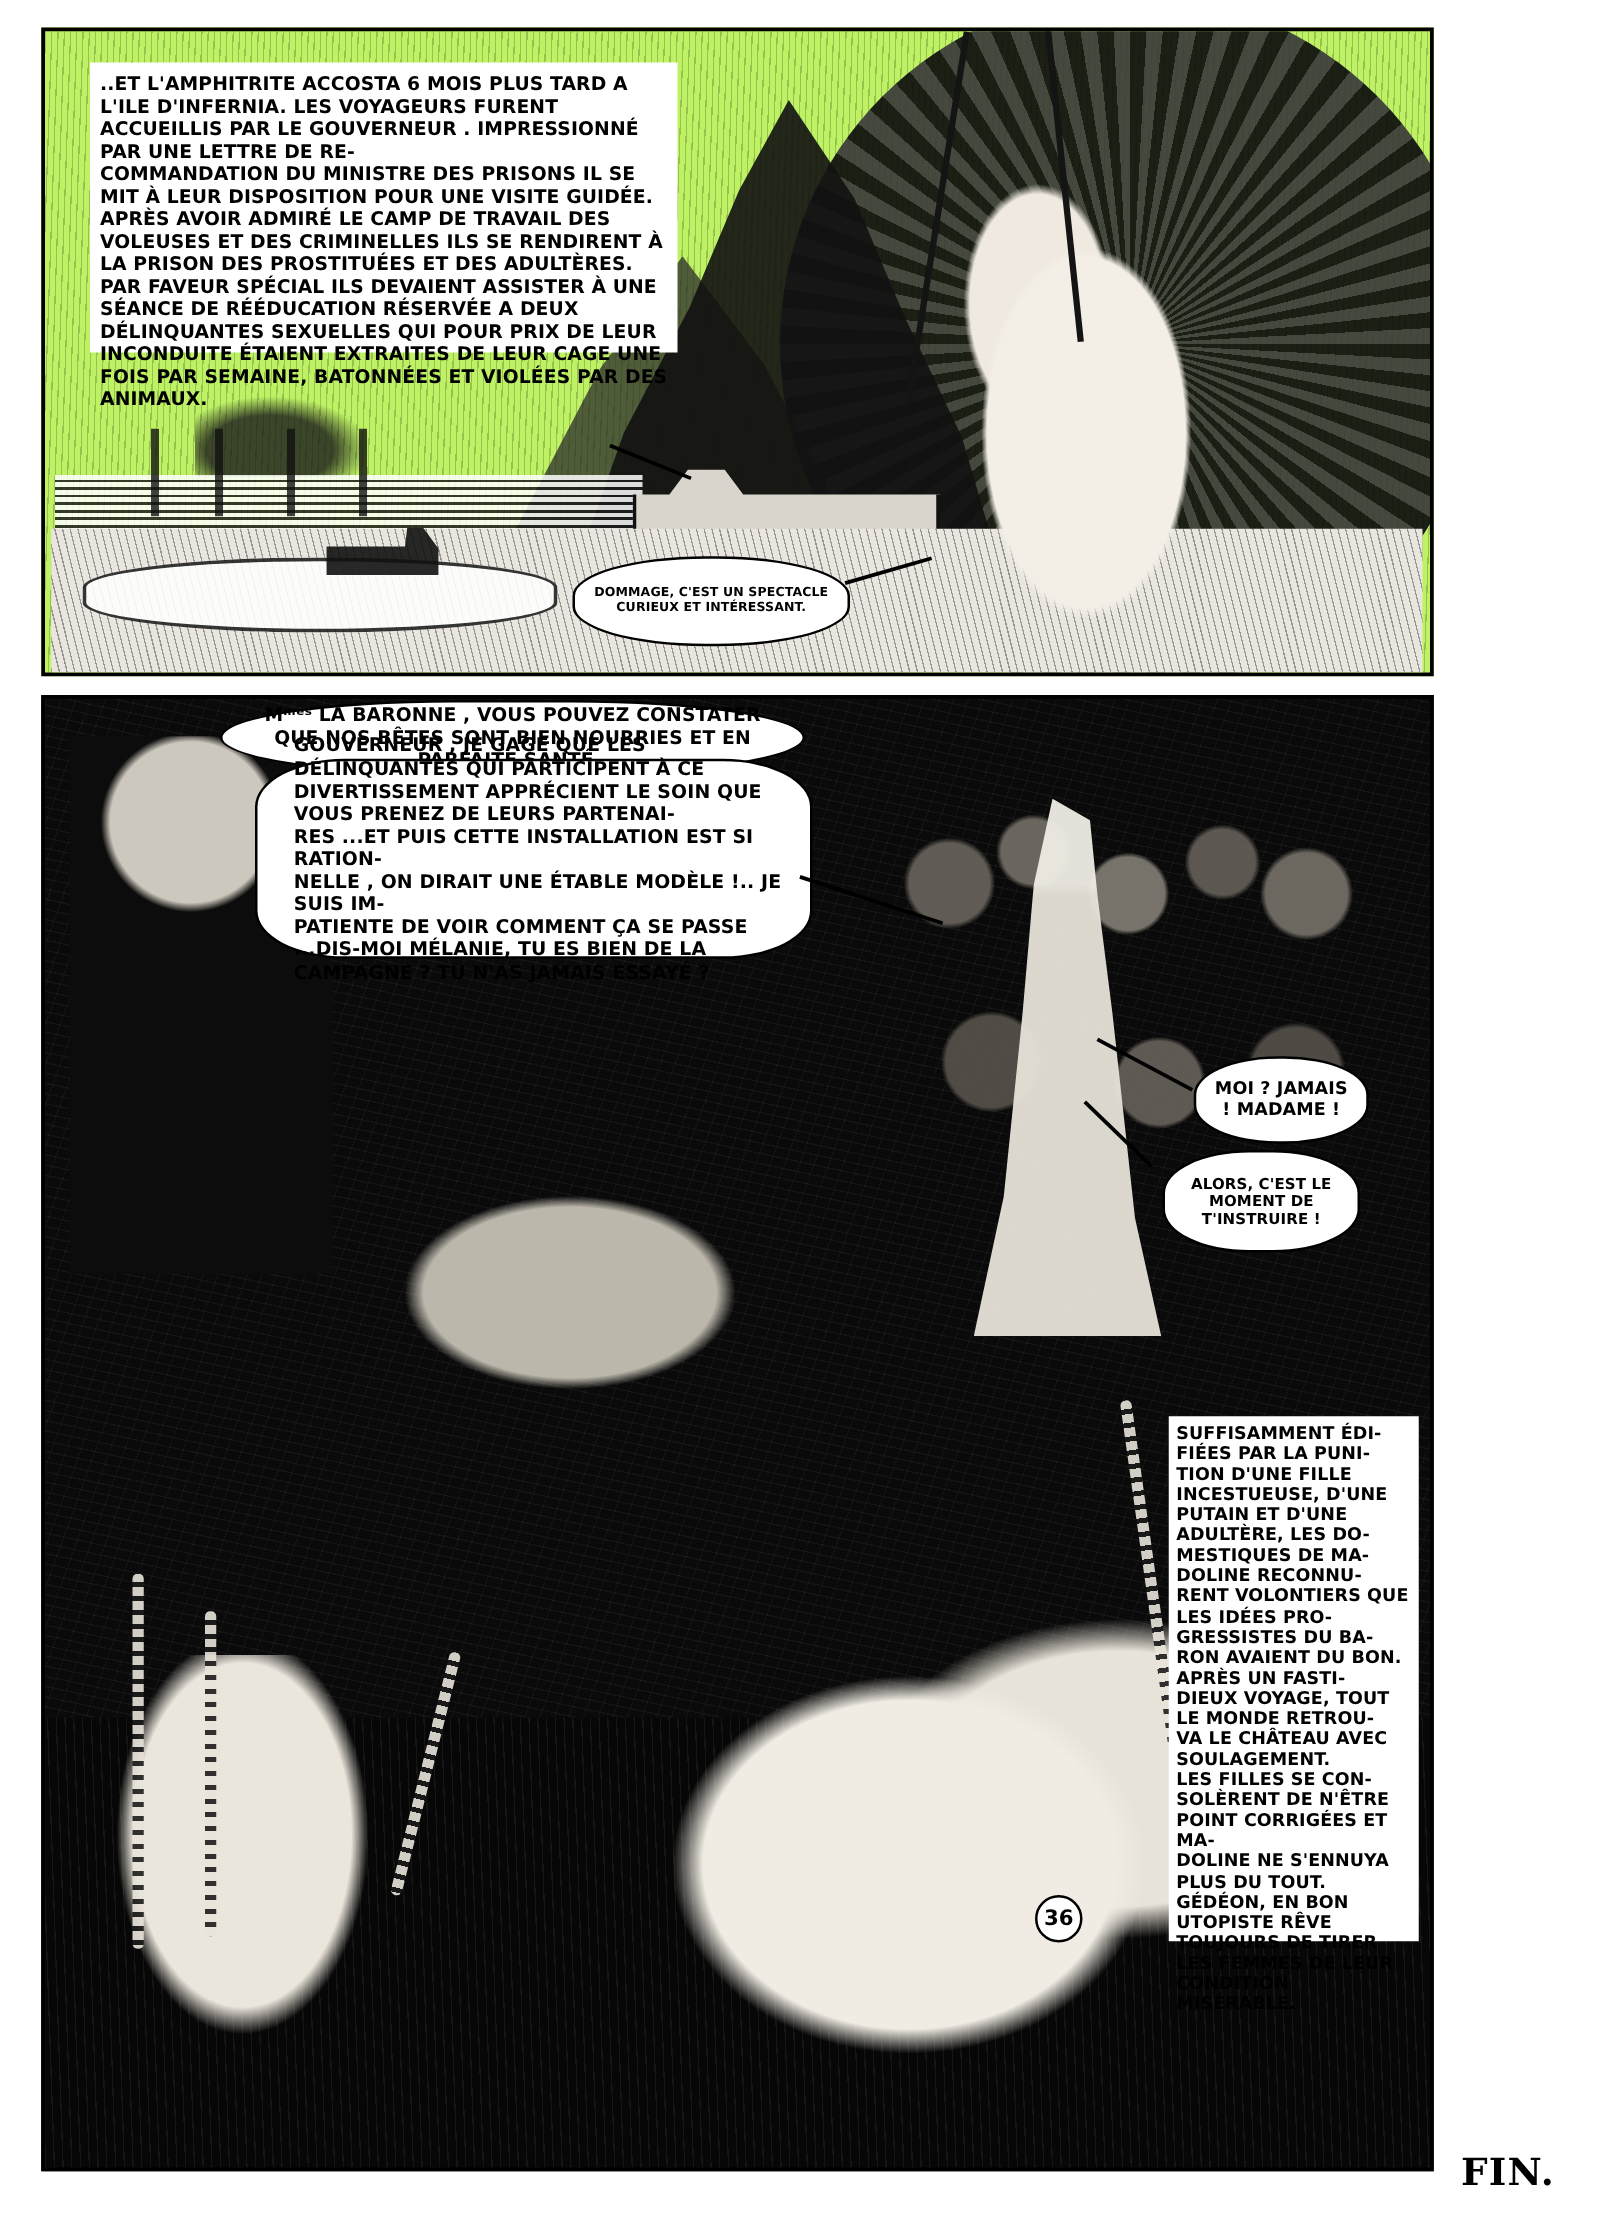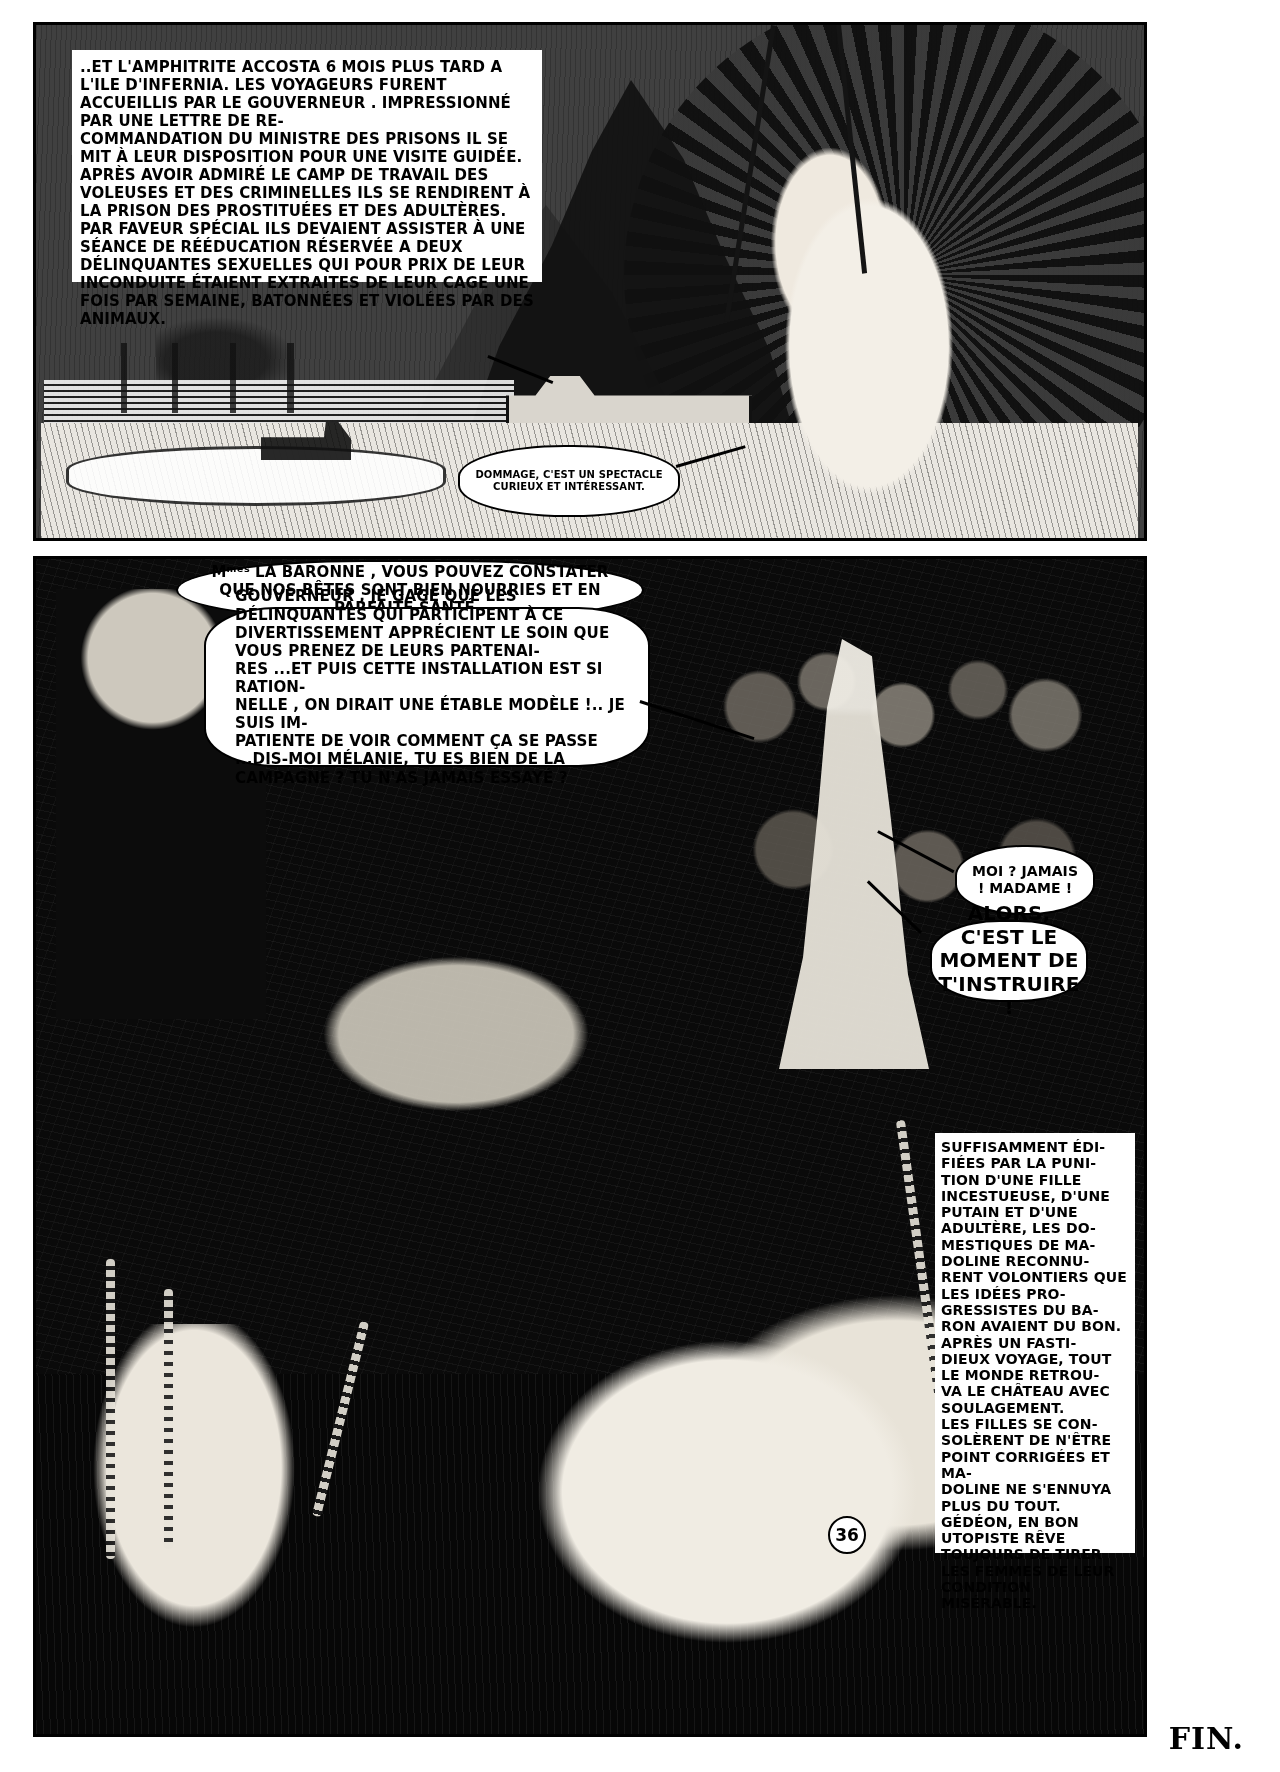--- a/index.html
+++ b/index.html
@@ -30,21 +30,21 @@
     border: 3px solid #000;
     overflow: hidden;
   }
 
   
   #panel-1 {
     left: 33px;
     top: 22px;
     width: 1108px;
     height: 513px;
-    background: #404040;
+    background: #bef264;
   }
 
   
   #panel-2 {
     left: 33px;
     top: 556px;
     width: 1108px;
     height: 1175px;
     background: #0b0b0b;
     border: 3px solid #000;
@@ -331,21 +331,21 @@
   #balloon-moi .comic-text { font-size: 14px; line-height: 1.18; }
 
   
   #balloon-alors {
     left: 930px;
     top: 920px;
     width: 158px;
     height: 82px;
     border-radius: 44% / 42%;
   }
-  #balloon-alors .comic-text { font-size: 20px; line-height: 1.18; }
+  #balloon-alors .comic-text { font-size: 12px; line-height: 1.18; }
 
   
   #page-number {
     position: absolute;
     left: 828px;
     top: 1516px;
     width: 34px;
     height: 34px;
     border: 2.5px solid #000;
     border-radius: 50%;

